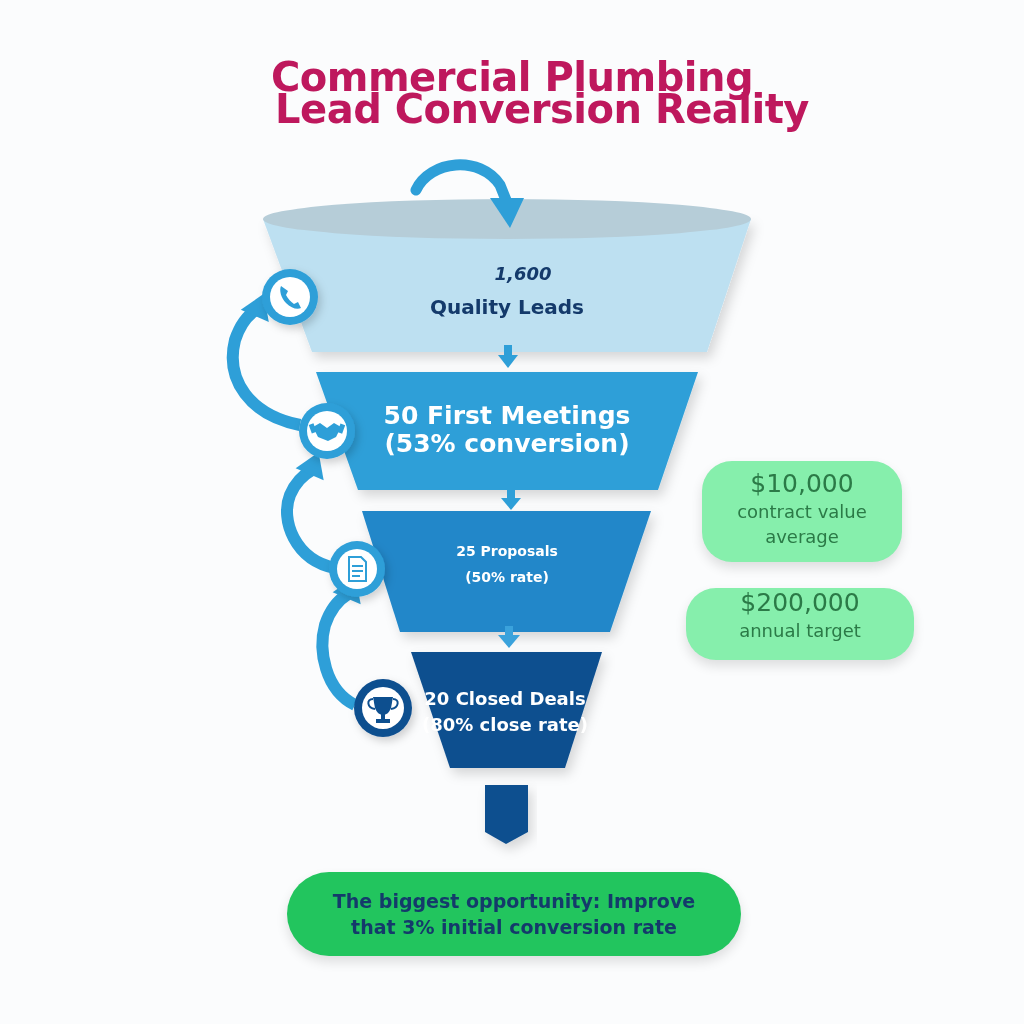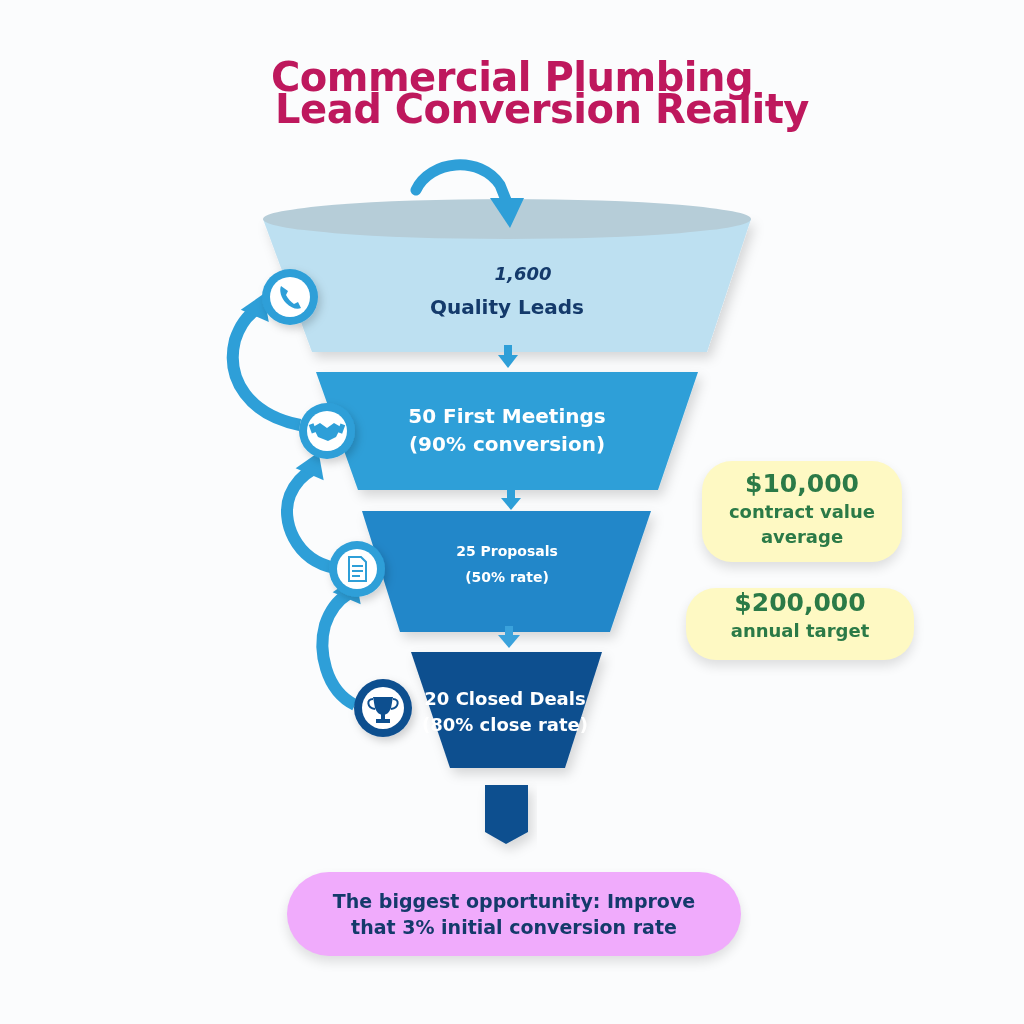--- a/index.html
+++ b/index.html
@@ -15,38 +15,38 @@
   }
   .title.l1 { top:52px; }
   .title.l2 { top:84px;padding-left:30px; }
   svg.canvas { position:absolute; left:0; top:0; }
   .tier-text {
     position:absolute; text-align:center; font-weight:bold; white-space:nowrap;
   }
   .t1 { left:0; width:1014px; color:#143a6b; }
   .t1 .big { position:absolute; left:16px; width:1014px; top:258px; font-size:18px; line-height:32px;font-style:italic; }
   .t1 .small { position:absolute; left:0; width:1014px; top:293px; font-size:20px; line-height:28px; }
-  .t2 { left:0; width:1014px; top:402px; color:#ffffff; font-size:20px; line-height:28px; }
+  .t2 { left:0; width:1014px; top:402px; color:#ffffff; font-size:25px; line-height:28px; }
   .t3 { left:0; width:1014px; top:538px; color:#ffffff; font-size:14px; line-height:26px; }
   .t4 { left:0; width:1010px; top:686px; color:#ffffff; font-size:18px; line-height:26px; }
   .tier-text div { display:block; }
   .stat-box {
-    position:absolute; background:#fef9c3; border-radius:30px;
-    color:#2b7a47; text-align:center; font-weight:bold;
+    position:absolute; background:#86efac; border-radius:30px;
+    color:#2b7a47; text-align:center; font-weight:normal;
     box-shadow:0 6px 12px rgba(0,0,0,0.12);
   }
   .stat1 { left:702px; top:461px; width:200px; height:101px; }
   .stat1 .val { margin-top:8px; font-size:25px; line-height:30px; }
   .stat1 .lbl { font-size:18px; line-height:25px; }
   .stat2 { left:686px; top:588px; width:228px; height:72px; }
   .stat2 .val { font-size:25px; line-height:30px; }
   .stat2 .lbl { font-size:18px; line-height:25px; }
   .callout {
     position:absolute; left:287px; top:872px; width:454px; height:84px;
-    background:#f0abfc; border-radius:42px; color:#143a6b;
+    background:#22c55e; border-radius:42px; color:#143a6b;
     text-align:center; font-weight:bold; font-size:19px; line-height:26px;
     box-shadow:0 6px 12px rgba(0,0,0,0.12);
   }
   .callout .inner { padding-top:16px; }
 </style>
 </head>
 <body>
 
 <div class="title l1">Commercial Plumbing</div>
 <div class="title l2">Lead Conversion Reality</div>
@@ -138,21 +138,21 @@
     <rect x="376" y="719" width="14" height="4" fill="#0f4f8f"></rect>
   </g>
 </svg>
 
 <div class="tier-text t1">
   <div class="big">1,600</div>
   <div class="small">Quality Leads</div>
 </div>
 <div class="tier-text t2">
   <div>50 First Meetings</div>
-  <div>(90% conversion)</div>
+  <div>(53% conversion)</div>
 </div>
 <div class="tier-text t3">
   <div>25 Proposals</div>
   <div>(50% rate)</div>
 </div>
 <div class="tier-text t4">
   <div>20 Closed Deals</div>
   <div>(80% close rate)</div>
 </div>
 

